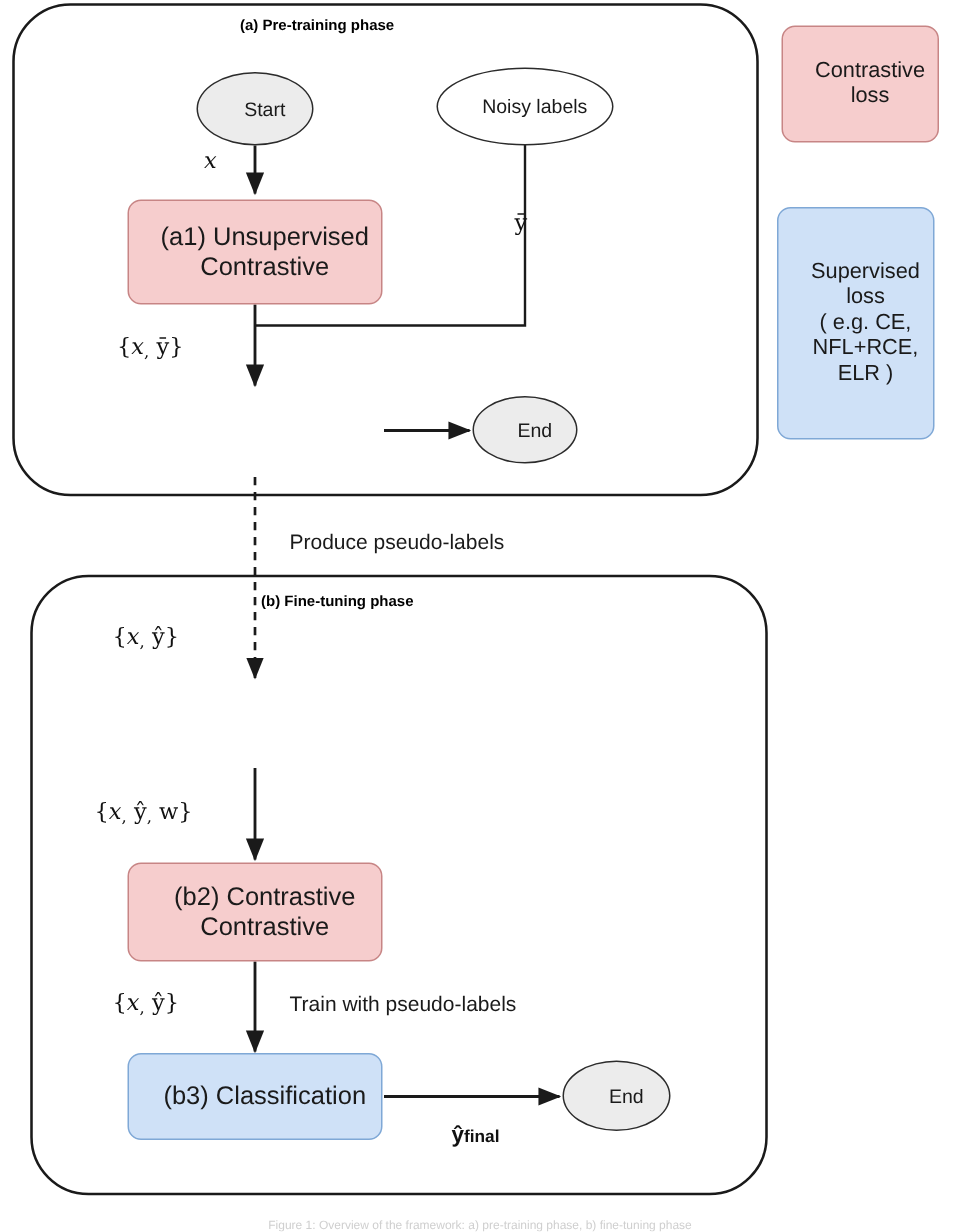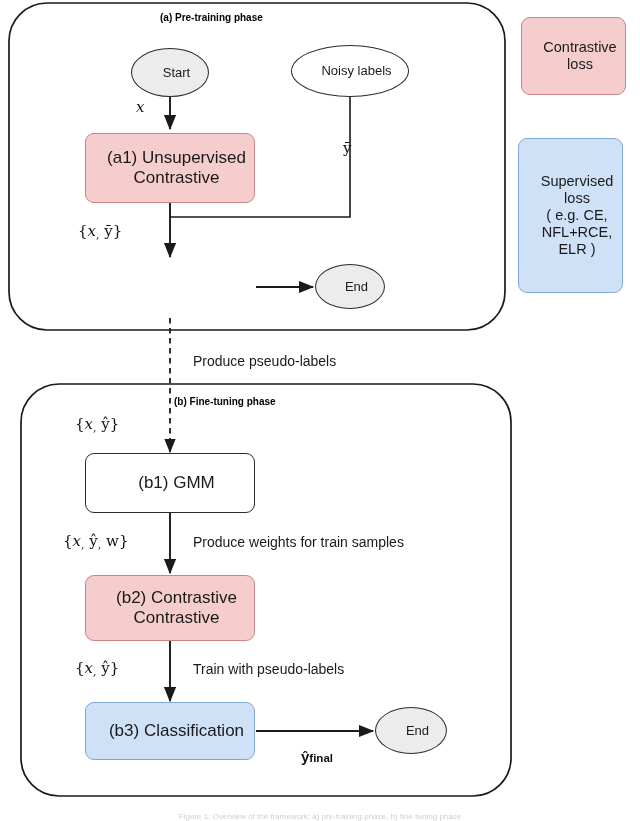--- a/index.html
+++ b/index.html
@@ -188,29 +188,25 @@
   </div>
 
   <div class="edge-label" style="left:193px; top:353px;">Produce pseudo-labels</div>
 
   <div class="panel-title" style="left:174px; top:396px;">(b) Fine-tuning phase</div>
 
   <div class="math" style="position:absolute; left:75px; top:415px;">
     <span>{</span><span class="var">x</span><span class="comma">,</span> <span>ŷ</span><span>}</span>
   </div>
 
-  <div class="node box plain" style="left:85px; top:453px; width:170px; height:60px;">
-    <span>(b1) GMM</span>
-  </div>
 
   <div class="math" style="position:absolute; left:63px; top:532px;">
     <span>{</span><span class="var">x</span><span class="comma">,</span> <span>ŷ</span><span class="comma">,</span> <span>w</span><span>}</span>
   </div>
 
-  <div class="edge-label" style="left:193px; top:534px;">Produce weights for train samples</div>
 
   <div class="node box pink" style="left:85px; top:575px; width:170px; height:66px;">
     <span style="display:block;">
       <span>(b2) Contrastive</span><br>
       <span>Contrastive</span>
     </span>
   </div>
 
   <div class="math" style="position:absolute; left:75px; top:659px;">
     <span>{</span><span class="var">x</span><span class="comma">,</span> <span>ŷ</span><span>}</span>

